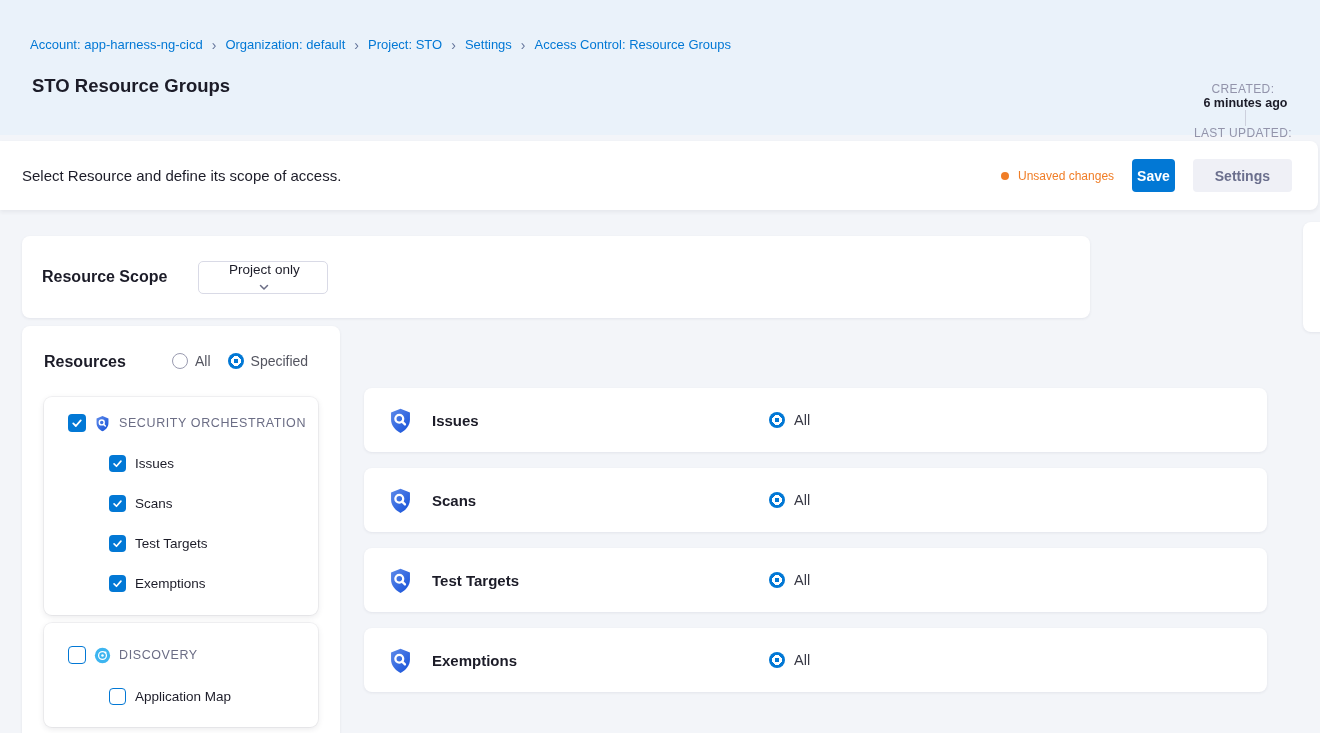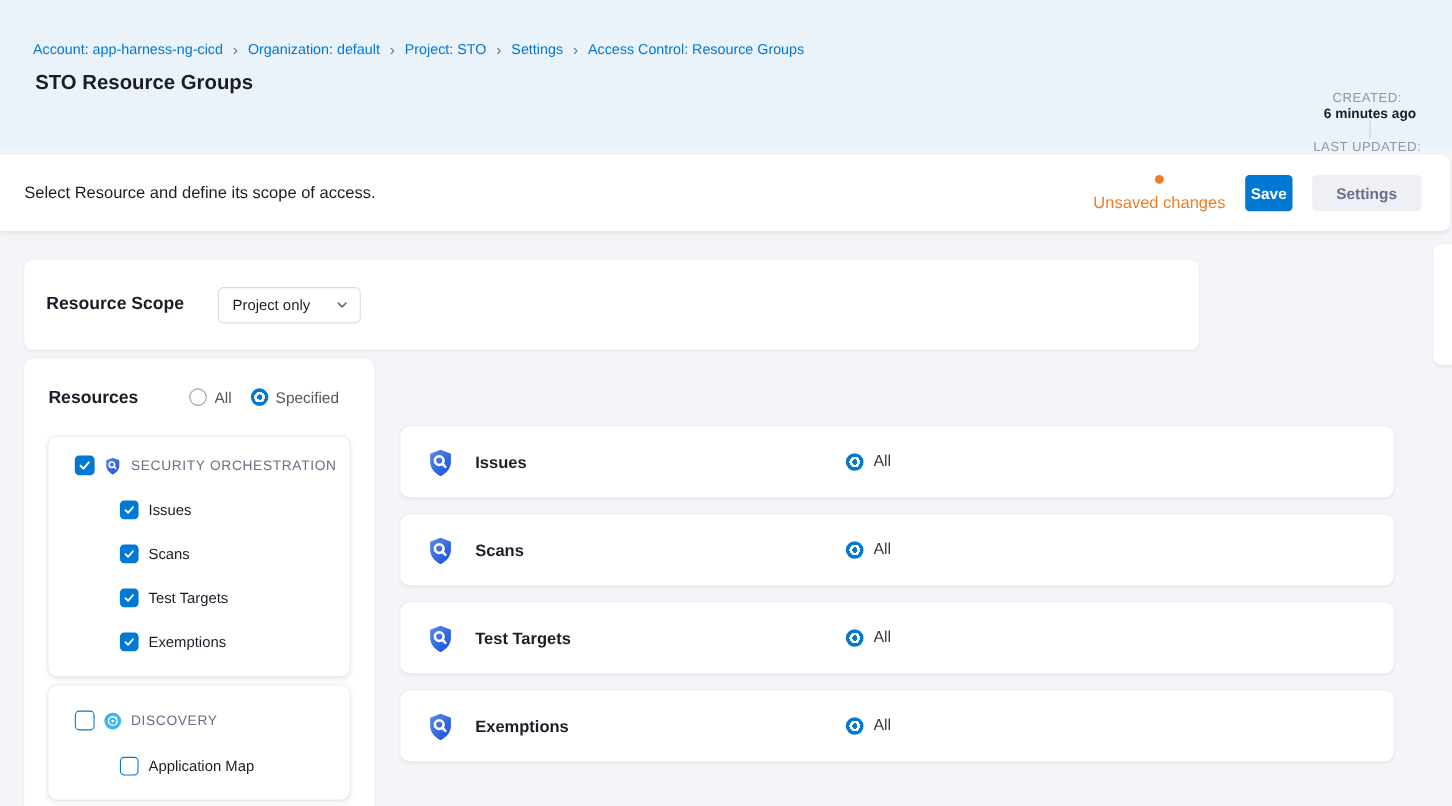--- a/index.html
+++ b/index.html
@@ -18,61 +18,61 @@
     background: #eaf2fa;
   }
   .breadcrumb {
     position: absolute; left: 30px; top: 37px;
     display: flex; align-items: center; gap: 9px;
     font-size: 13px; font-weight: 500;
   }
   .breadcrumb a { color: #0278d5; text-decoration: none; cursor: pointer; }
   .crumb-sep { color: #64759b; font-size: 14px; line-height: 1; padding-top: 1px; }
   .page-title {
-    position: absolute; left: 32px; top: 64px;
+    position: absolute; left: 32px; top: 75px;
     font-size: 18.5px; font-weight: 600; color: #1c1c28;
   }
   .header-meta {
     position: absolute; right: 23px; top: 82px;
     display: flex; align-items: center; flex-direction: column;
   }
   .meta-label { color: #9394ab; font-size: 12px; letter-spacing: 0.4px; margin-right: 5px; }
   .meta-value { color: #1c1c28; font-size: 12.5px; font-weight: 600; }
   .meta-divider { width: 1px; height: 16px; background: #cdd0dd; margin: 0 10px; }
 
   
   .toolbar {
     position: absolute; left: 0; top: 141px; width: 1318px; height: 69px;
     background: #ffffff; border-radius: 0 8px 8px 0;
     box-shadow: 0 2px 4px rgba(40,41,61,0.07);
     display: flex; align-items: center; justify-content: space-between;
     padding: 0 26px 0 22px;
   }
   .toolbar-desc { font-size: 15px; color: #1c1c28; }
   .toolbar-right { display: flex; align-items: center; gap: 18px; }
-  .unsaved { display: flex; align-items: center; gap: 9px; color: #f07d26; font-size: 15px; flex-direction: column; }
+  .unsaved { display: flex; align-items: center; gap: 9px; color: #f07d26; font-size: 12px; }
   .unsaved-dot { width: 8px; height: 8px; border-radius: 50%; background: #f07d26; }
   .btn { border: none; height: 33px; border-radius: 4px; font-size: 14px; font-weight: 700;
          font-family: "Liberation Sans", sans-serif; cursor: pointer; }
   .btn-save { background: #0278d5; color: #ffffff; padding: 0 5px; }
   .btn-discard { background: #eff0f6; color: #6b6f8d; padding: 0 22px; }
 
   
   .scope-card {
     position: absolute; left: 22px; top: 236px; width: 1068px; height: 82px;
     background: #ffffff; border-radius: 8px;
     box-shadow: 0 1px 3px rgba(40,41,61,0.08);
     display: flex; align-items: center; padding-left: 20px;
   }
   .scope-label { font-size: 16px; font-weight: 700; color: #1c1c28; }
   .scope-select {
     margin-left: 31px; width: 130px; height: 33px;
     border: 1px solid #d9dae6; border-radius: 5px; background: #fff;
     display: flex; align-items: center; justify-content: space-between;
-    padding: 0 10px 0 12px; font-size: 13.5px; color: #1c1c28; cursor: pointer;
+    padding: 0 10px 0 12px; font-size: 13.5px; color: #1c1c28; cursor: pointer; flex-direction: column;
   }
   .peek-card {
     position: absolute; left: 1303px; top: 222px; width: 40px; height: 110px;
     background: #ffffff; border-radius: 8px;
     box-shadow: 0 1px 3px rgba(40,41,61,0.08);
   }
 
   
   .sidebar {
     position: absolute; left: 22px; top: 326px; width: 318px; height: 407px;

